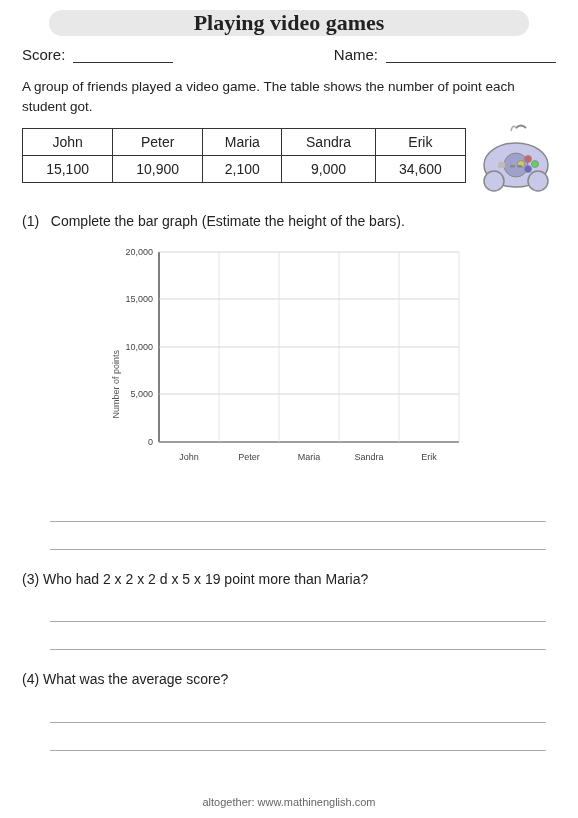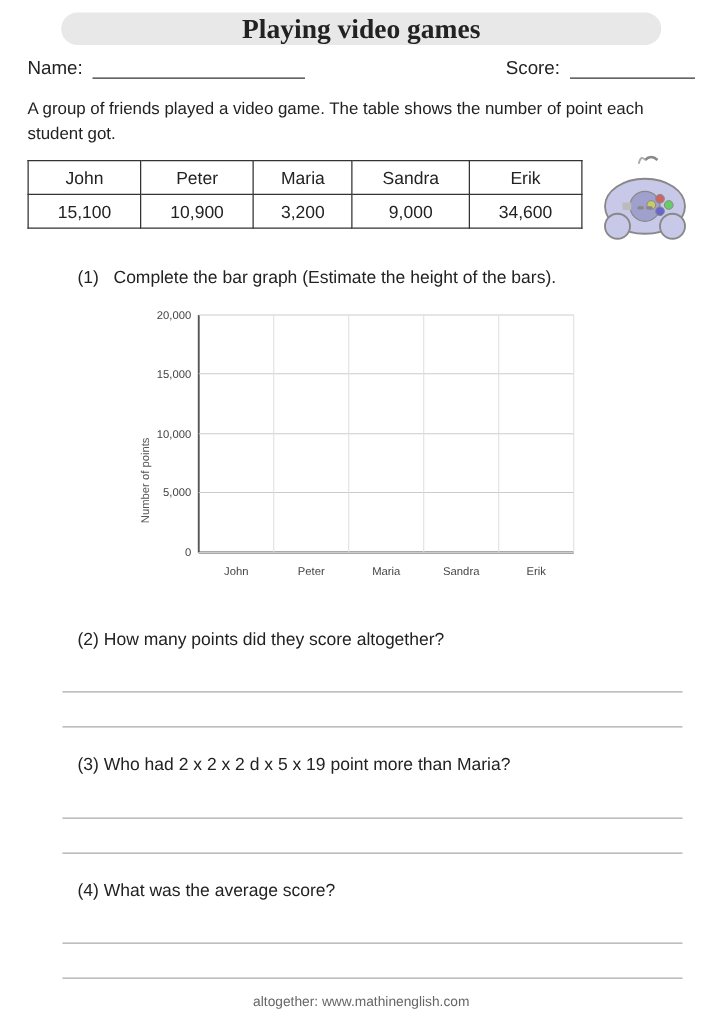--- a/index.html
+++ b/index.html
@@ -81,21 +81,20 @@
     }
     .controller-icon {
       width: 80px;
       flex-shrink: 0;
       margin-top: -5px;
     }
     .question {
       font-size: 14px;
       margin-bottom: 10px;
       line-height: 1.6;
-      margin-left: 40px;
     }
     .question-block {
       margin-bottom: 18px;
     }
     .answer-lines {
       margin-top: 6px;
     }
     .answer-line {
       border-bottom: 1px solid #aaa;
       height: 22px;
@@ -131,45 +130,45 @@
 <body>
 
 <div class="page">
 
   <div class="title-bar">
     <span class="title-text">Playing video games</span>
   </div>
 
   <div class="name-score-row">
     <div class="name-field">
+      <span>Score:</span>
+      <span class="score-underline"></span>
+    </div>
+    <div class="name-field">
       <span>Name:</span>
       <span class="underline"></span>
-    </div>
-    <div class="name-field">
-      <span>Score:</span>
-      <span class="score-underline"></span>
     </div>
   </div>
 
   <div class="intro-text">A group of friends played a video game. The table shows the number of point each student got.</div>
 
   <div class="table-controller-row">
     <table class="data-table">
       <tbody>
           <tr>
         <td>John</td>
         <td>Peter</td>
         <td>Maria</td>
         <td>Sandra</td>
         <td>Erik</td>
       </tr>
       <tr>
         <td>15,100</td>
         <td>10,900</td>
-        <td>3,200</td>
+        <td>2,100</td>
         <td>9,000</td>
         <td>34,600</td>
       </tr>
     </tbody>
       </table>
 
     <div class="controller-icon">
       <svg width="80" height="70" viewBox="0 0 80 70" xmlns="http://www.w3.org/2000/svg">
 
         <path d="M40 5 Q45 0 50 5" fill="none" stroke="#888" stroke-width="2"></path>
@@ -237,24 +236,20 @@
         <text x="80" y="218" font-size="9" text-anchor="middle" fill="#444">John</text>
         <text x="140" y="218" font-size="9" text-anchor="middle" fill="#444">Peter</text>
         <text x="200" y="218" font-size="9" text-anchor="middle" fill="#444">Maria</text>
         <text x="260" y="218" font-size="9" text-anchor="middle" fill="#444">Sandra</text>
         <text x="320" y="218" font-size="9" text-anchor="middle" fill="#444">Erik</text>
       </svg>
     </div>
   </div>
 
   <div class="question-block">
-    <div class="question">
-      <span>(2)</span>
-      <span>How many points did they score altogether?</span>
-    </div>
     <div class="answer-lines">
       <div class="answer-line"></div>
       <div class="answer-line"></div>
     </div>
   </div>
 
   <div class="question-block">
     <div class="question">
       <span>(3)</span>
       <span>Who had 2 x 2 x 2 d x 5 x 19 point more than Maria?</span>

